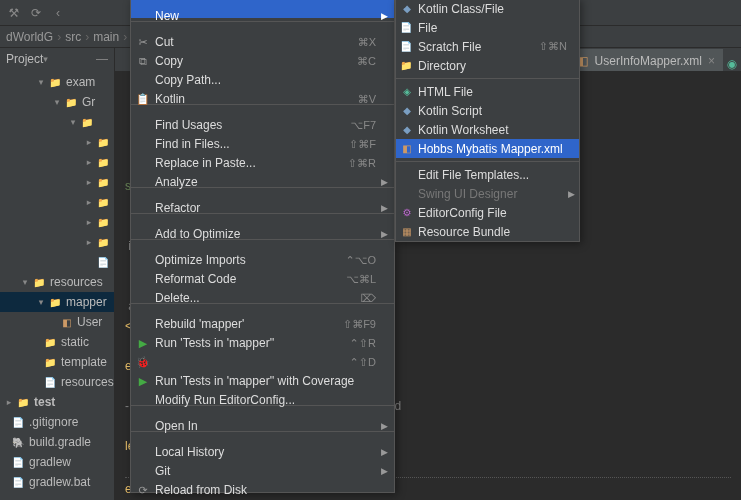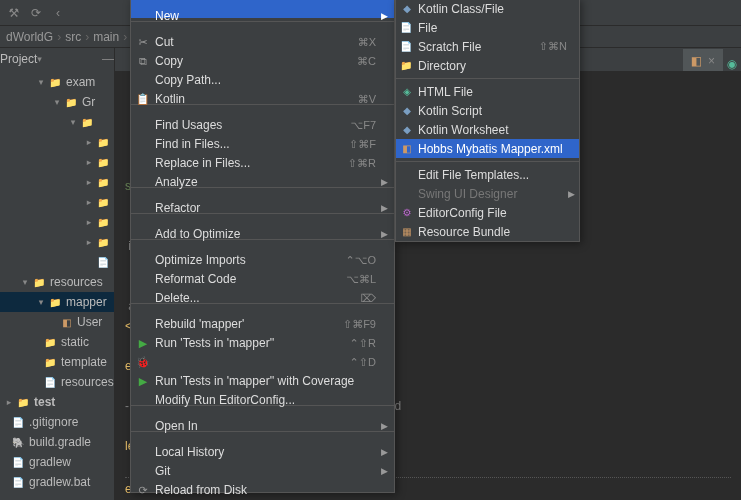--- a/index.html
+++ b/index.html
@@ -3,21 +3,21 @@
 <meta charset="utf-8">
 <style>
 * { margin:0; padding:0; box-sizing:border-box; font-family:-apple-system,BlinkMacSystemFont,"Segoe UI",sans-serif; font-size:12px; }
 body { background:#3c3f41; color:#bbb; width:741px; height:500px; overflow:hidden; position:relative; }
 .toolbar { height:26px; background:#3c3f41; border-bottom:1px solid #2b2b2b; display:flex; align-items:center; padding:0 6px; gap:6px; }
 .toolbar .icon { width:16px; height:16px; display:inline-flex; align-items:center; justify-content:center; color:#888; }
 .breadcrumb { height:22px; background:#3c3f41; display:flex; align-items:center; padding:0 6px; gap:2px; font-size:11px; color:#999; border-bottom:1px solid #2b2b2b;}
 .breadcrumb .sep { color:#666; margin:0 2px;}
 .layout { display:flex; height:calc(100% - 48px); }
 .project-panel { width:115px; background:#3c3f41; border-right:1px solid #2b2b2b; overflow:hidden; }
-.panel-header { height:22px; display:flex; align-items:center; padding:0 0; color:#bbb; }
+.panel-header { height:22px; display:flex; align-items:center; padding:0 6px; color:#bbb; }
 .panel-header .spacer { flex:1; }
 .tree { padding:2px 0; font-size:12px; }
 .tree-row { display:flex; align-items:center; height:20px; padding-left:4px; gap:3px; white-space:nowrap; overflow:hidden; color:#bbb;}
 .tree-row.sel { background:#0d293e; }
 .tree .chev { width:10px; color:#888; font-size:9px; display:inline-block; text-align:center;}
 .tree .icon-sq { width:14px; height:14px; display:inline-flex; align-items:center; justify-content:center; font-size:10px;}
 .editor-area { flex:1; position:relative; background:#2b2b2b; }
 .editor-tabs { height:24px; background:#3c3f41; border-bottom:1px solid #2b2b2b; display:flex; align-items:flex-end; padding-left:250px;}
 .editor-tab { height:22px; background:#515658; display:flex; align-items:center; padding:0 8px; gap:6px; color:#bbb; border-top:2px solid transparent;}
 .editor-tab .close { color:#888; }
@@ -166,20 +166,21 @@
           <span>gradlew.bat</span>
         </div>
     </div>
   </div>
 
   <div class="editor-area">
     <div class="editor-tabs">
       <div style="flex:1"></div>
       <div class="editor-tab">
         <span class="ic-xml">◧</span>
+        <span>UserInfoMapper.xml</span>
         <span class="close">×</span>
       </div>
       <span style="width:18px;text-align:center;color:#5b9">◉</span>
     </div>
     <div class="code">
 <div style="height:60px"></div>
 <span class="str">s.org//DTD Mapper 3.0//</span>
 <div style="height:20px"></div>
 <span class="cm"> is a model customized </span>
 <div style="height:20px"></div>
@@ -226,21 +227,21 @@
   <div class="sep"></div>
   <div class="row">
       <span>Find Usages</span>
       <span class="sc">⌥F7</span>
     </div>
   <div class="row">
       <span>Find in Files...</span>
       <span class="sc">⇧⌘F</span>
     </div>
   <div class="row">
-      <span>Replace in Files...</span>
+      <span>Replace in Paste...</span>
       <span class="sc">⇧⌘R</span>
     </div>
   <div class="row">
       <span>Analyze</span>
       <span class="arr">▶</span>
     </div>
   <div class="sep"></div>
   <div class="row">
       <span>Refactor</span>
       <span class="arr">▶</span>

